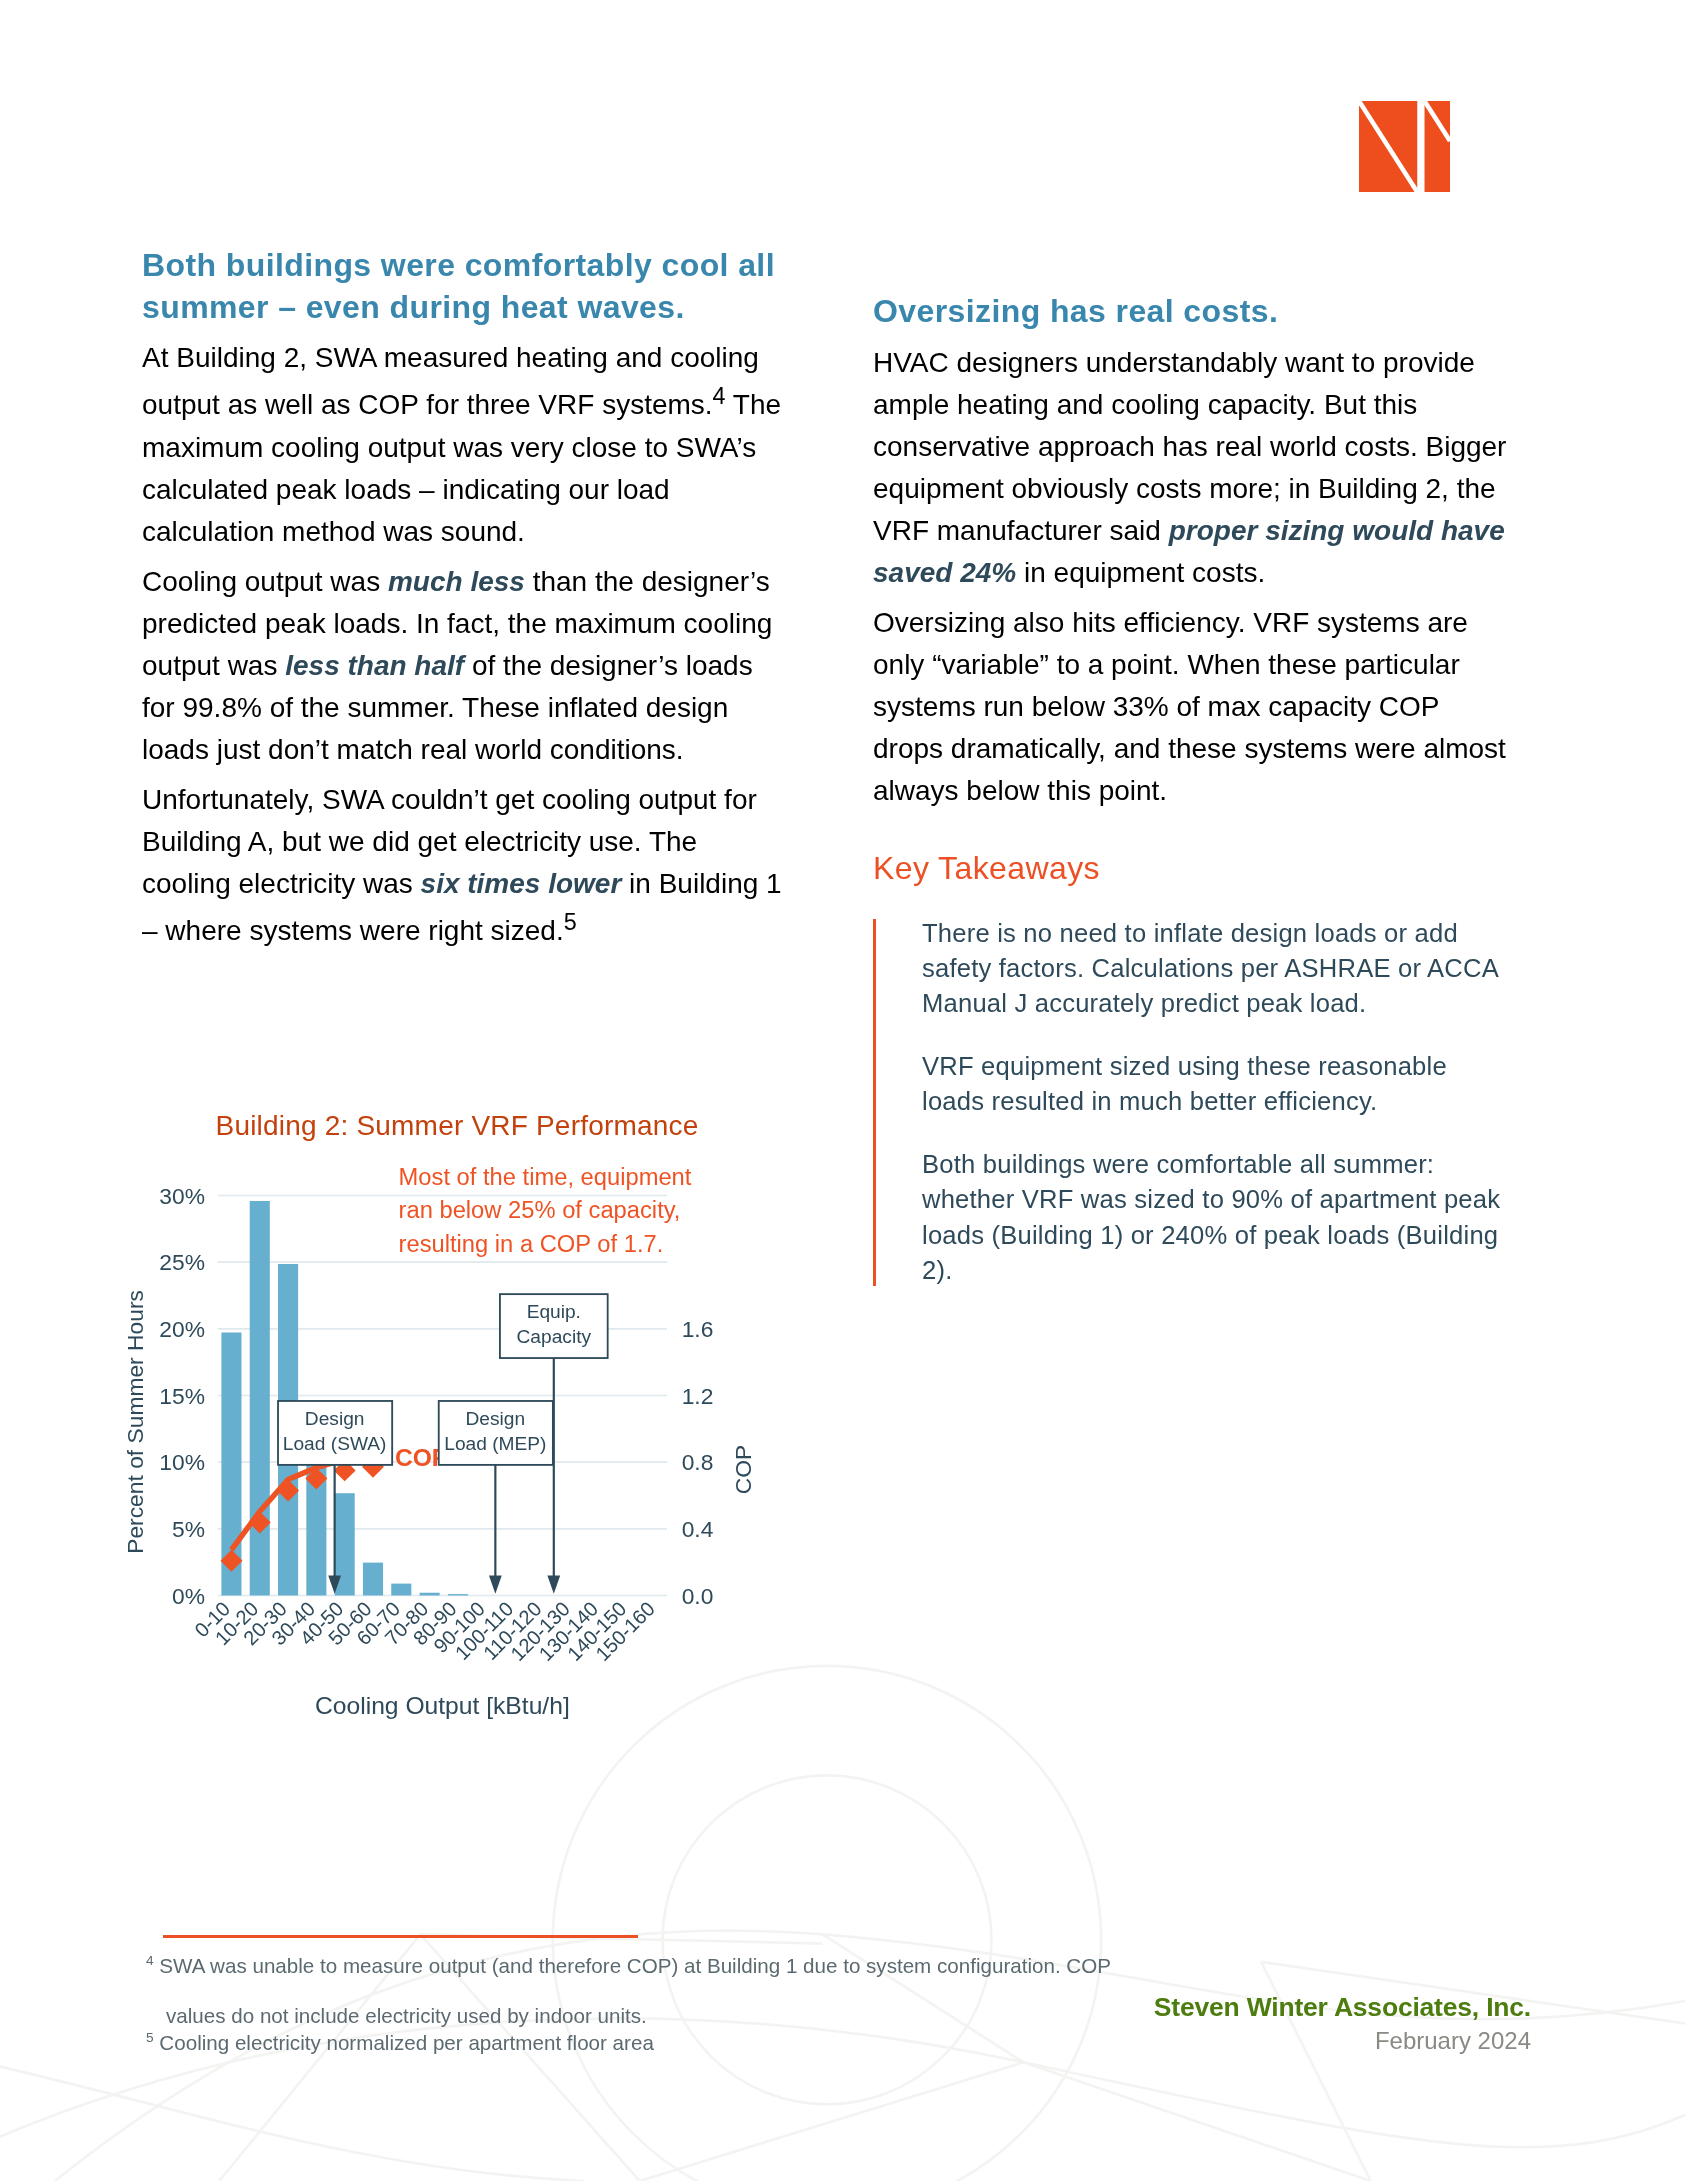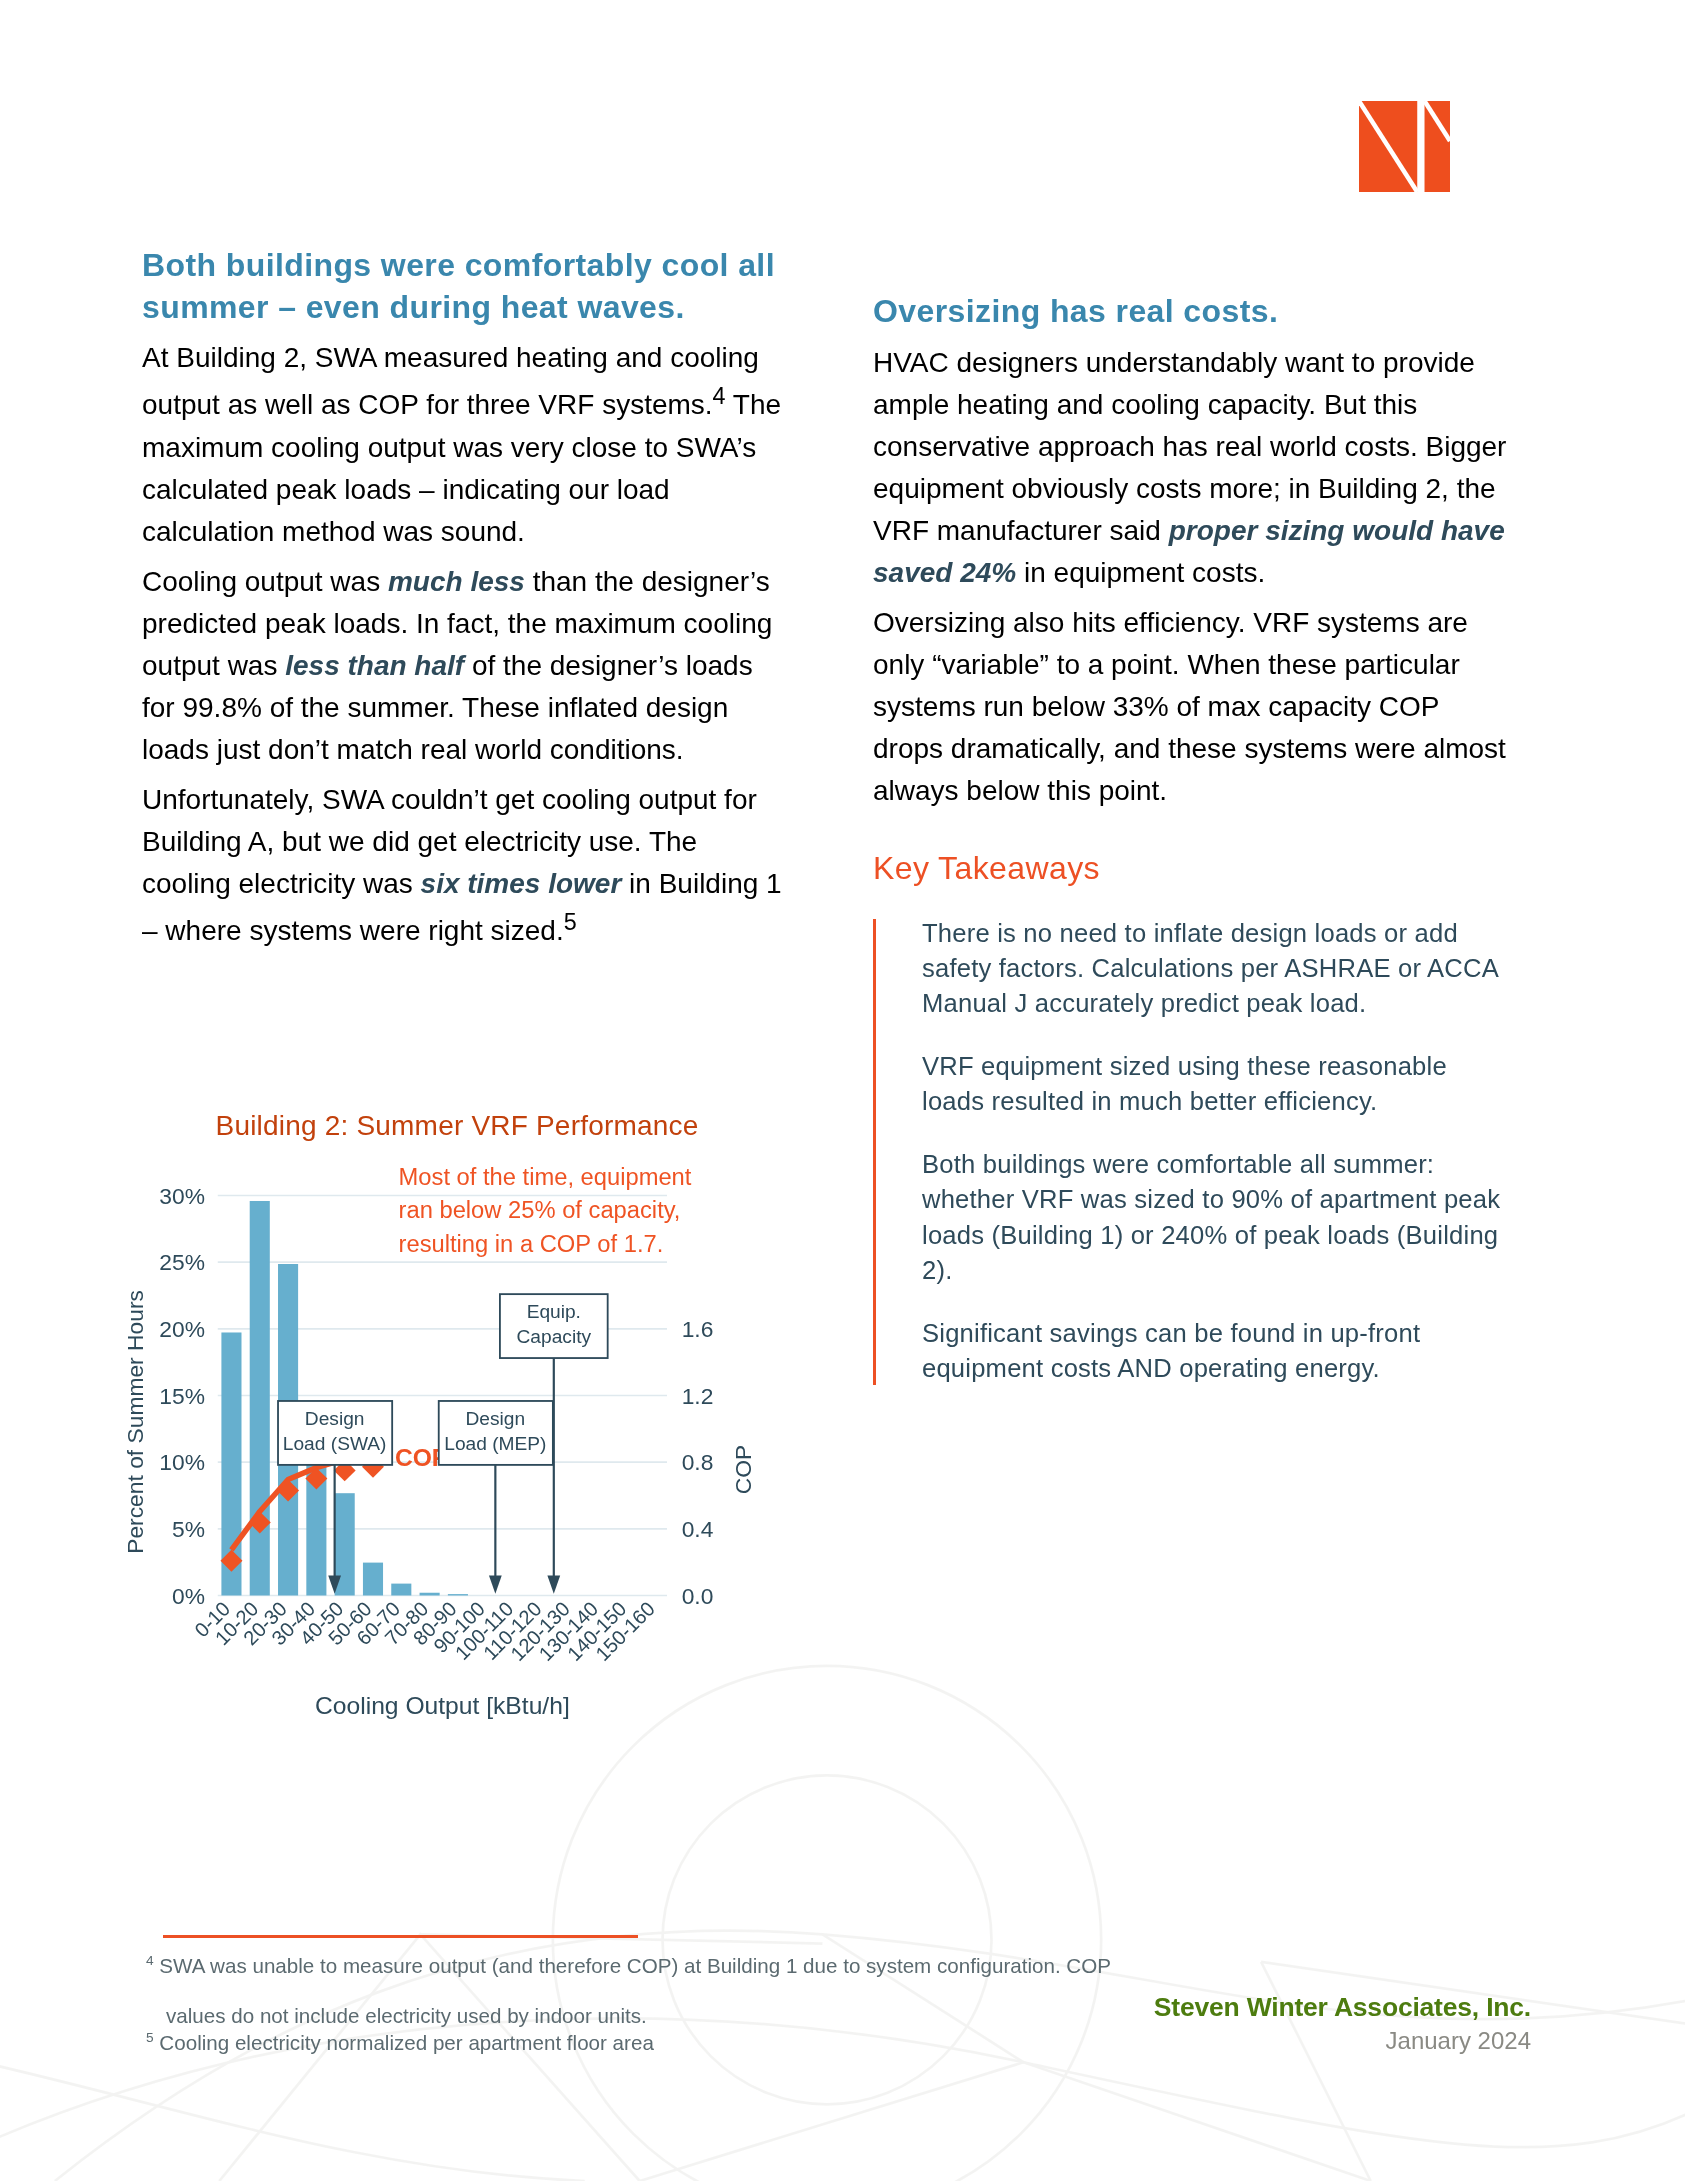--- a/index.html
+++ b/index.html
@@ -255,30 +255,29 @@
       Oversizing also hits efficiency. VRF systems are only “variable” to a point. When these particular systems run below 33% of max capacity COP drops dramatically, and these systems were almost always below this point.
     </p>
 
     <h2 class="key" style="margin-top:38px">Key Takeaways</h2>
 
     <div class="kt-wrap">
       <div class="kt-rule"></div>
       <div class="kt-item">There is no need to inflate design loads or add safety factors. Calculations per ASHRAE or ACCA Manual J accurately predict peak load.</div>
       <div class="kt-item">VRF equipment sized using these reasonable loads resulted in much better efficiency.</div>
       <div class="kt-item">Both buildings were comfortable all summer: whether VRF was sized to 90% of apartment peak loads (Building 1) or 240% of peak loads (Building 2).</div>
-      <div class="kt-item">Significant savings can be found in up-front equipment costs AND operating energy.</div>
     </div>
   </div>
 
   <div class="footnote-rule"></div>
   <div class="footnotes">
     <p><sup>4</sup> <span>SWA was unable to measure output (and therefore COP) at Building 1 due to system configuration. COP</span></p>
     <p class="fn-indent">values do not include electricity used by indoor units.</p>
     <p><sup>5</sup> <span>Cooling electricity normalized per apartment floor area</span></p>
   </div>
 
   <div class="footer">
     <div class="company">Steven Winter Associates, Inc.</div>
-    <div class="date">January 2024</div>
+    <div class="date">February 2024</div>
   </div>
 
 </div>
 
 
 </body></html>

